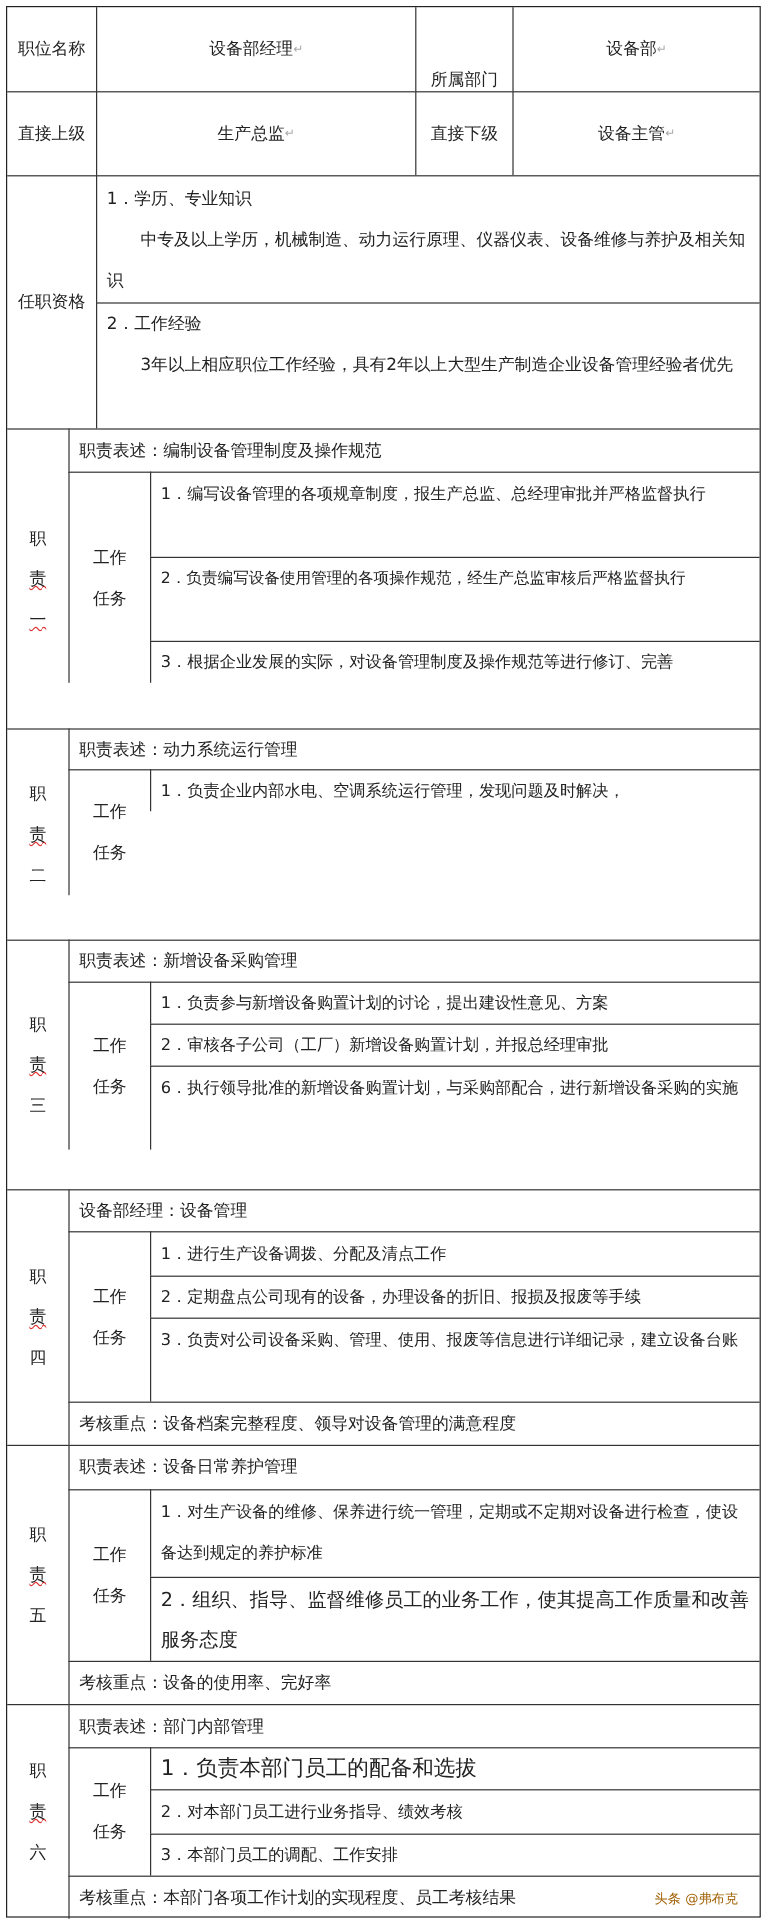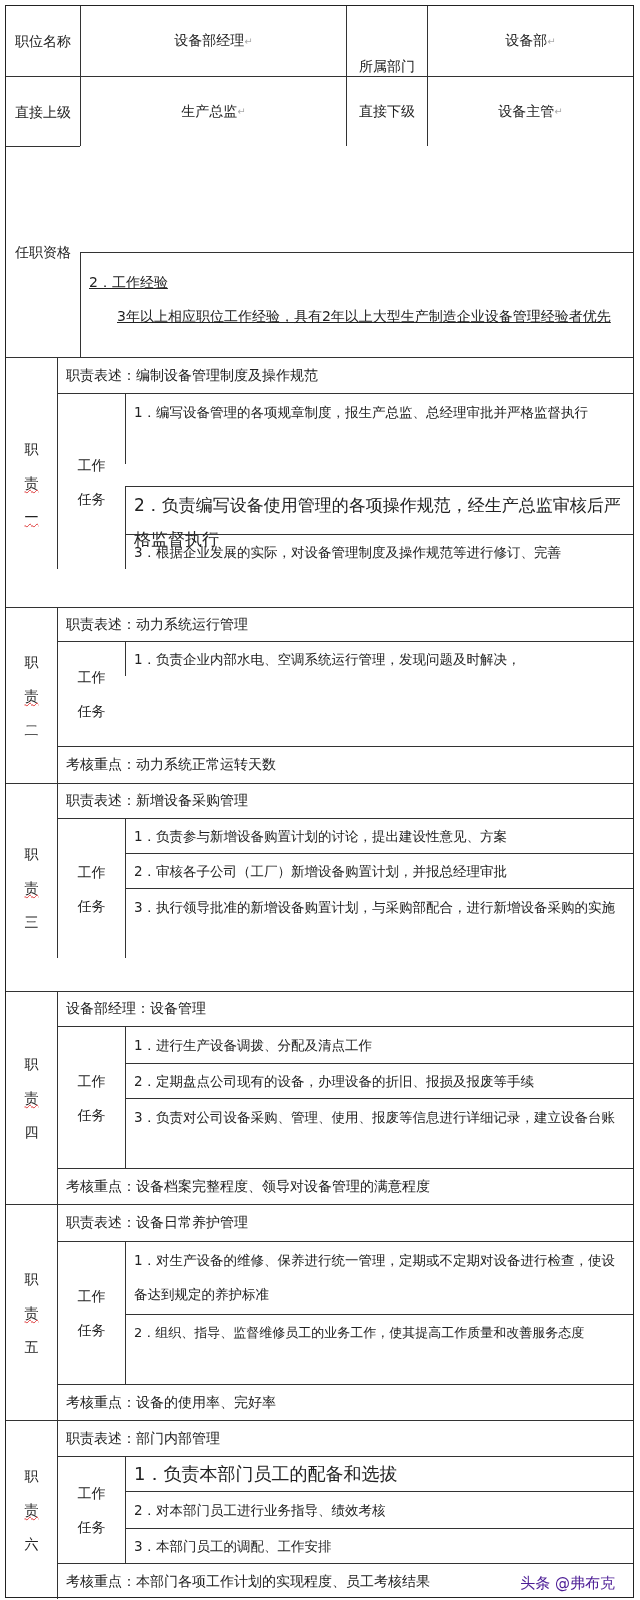--- a/index.html
+++ b/index.html
@@ -10,21 +10,21 @@
   .bl { border-left: 1.5px solid #333; }
   .bt { border-top: 1.5px solid #333; }
   .center { display: flex; align-items: center; justify-content: center; text-align: center; }
   .vcenter { display: flex; align-items: center; }
   .txt { line-height: 34px; }
   .mark { color: #aaa; font-size: 10px; }
   .vert { display: flex; flex-direction: column; align-items: center; justify-content: center; line-height: 34px; }
   .squig { text-decoration: underline wavy #d33; text-decoration-thickness: 1px; }
   .pad { padding-left: 8px; padding-right: 6px; }
   .indent { text-indent: 2em; }
-  .watermark { position: absolute; right: 18px; font-size: 15px; color: #4c1d95; }
+  .watermark { position: absolute; right: 18px; font-size: 11px; color: #a16207; }
 </style>
 </head>
 <body>
 
 <div class="tbl" style="height:1593px;">
 
   <div class="cell center txt" style="left:0;top:0;width:74px;height:70px;padding:0 8px;line-height:32px;">
     <span>职位名称</span>
   </div>
   <div class="cell center bl" style="left:74px;top:0;width:266px;height:70px;">
@@ -50,65 +50,68 @@
     <span>直接下级</span>
   </div>
   <div class="cell center bt bl" style="left:421px;top:70px;width:206px;height:70px;">
     <span>设备主管</span>
       <span class="mark">↵</span>
   </div>
 
   <div class="cell center bt" style="left:0;top:140px;width:74px;height:211px;padding:0 8px;line-height:44px;">
     <span>任职资格</span>
   </div>
-  <div class="cell bt bl pad" style="left:74px;top:246px;width:553px;height:105px;line-height:34px;padding-top:12px;text-decoration:underline;">
+  <div class="cell bt bl pad" style="left:74px;top:140px;width:553px;height:106px;line-height:34px;padding-top:2px;">
+    <div>1．学历、专业知识</div>
+    <div class="indent">中专及以上学历，机械制造、动力运行原理、仪器仪表、设备维修与养护及相关知识</div>
+  </div>
+  <div class="cell bt bl pad" style="left:74px;top:246px;width:553px;height:105px;line-height:34px;padding-top:0px;">
     <div>2．工作经验</div>
     <div class="indent">3年以上相应职位工作经验，具有2年以上大型生产制造企业设备管理经验者优先</div>
   </div>
 
   <div id="duties"></div>
 
 <div class="cell bt vert" style="left: 0px; top: 351px; width: 51px; height: 250px;">
       <span>职</span>
       <span class="squig">责</span>
       <span class="squig">一</span>
     </div>
     <div class="cell bt bl vcenter pad" style="left: 51px; top: 351px; width: 576px; height: 36px;">职责表述：编制设备管理制度及操作规范</div>
     <div class="cell bt bl vert" style="left: 51px; top: 387px; width: 68px; height: 176px;">
       <span>工作</span>
       <span>任务</span>
     </div>
     <div class="cell bt bl pad" style="left: 119px; top: 387px; width: 508px; height: 71px; line-height: 34px; font-size: 13.5px; padding-top: 1px;">1．编写设备管理的各项规章制度，报生产总监、总经理审批并严格监督执行</div>
-    <div class="cell bt bl pad" style="left: 119px; top: 480px; width: 508px; height: 70px; line-height: 34px; font-size: 17px; padding-top: 1px;">2．负责编写设备使用管理的各项操作规范，经生产总监审核后严格监督执行</div>
+    <div class="cell bt bl pad" style="left: 119px; top: 458px; width: 508px; height: 70px; line-height: 34px; font-size: 13px; padding-top: 1px;">2．负责编写设备使用管理的各项操作规范，经生产总监审核后严格监督执行</div>
     <div class="cell bt bl pad vcenter" style="left: 119px; top: 528px; width: 508px; height: 35px; line-height: 34px; font-size: 13.5px;">3．根据企业发展的实际，对设备管理制度及操作规范等进行修订、完善</div>
     <div class="cell bt vert" style="left: 0px; top: 601px; width: 51px; height: 176px;">
       <span>职</span>
       <span class="squig">责</span>
       <span class="">二</span>
     </div>
     <div class="cell bt bl vcenter pad" style="left: 51px; top: 601px; width: 576px; height: 34px;">职责表述：动力系统运行管理</div>
     <div class="cell bt bl vert" style="left: 51px; top: 635px; width: 68px; height: 105px;">
       <span>工作</span>
       <span>任务</span>
     </div>
     <div class="cell bt bl pad vcenter" style="left: 119px; top: 635px; width: 508px; height: 35px; line-height: 34px; font-size: 13.5px;">1．负责企业内部水电、空调系统运行管理，发现问题及时解决，</div>
-    <div class="cell bt bl vcenter pad" style="left: 51px; top: 740px; width: 576px; height: 37px;">考核重点：动力系统正常运转天数</div>
     <div class="cell bt vert" style="left: 0px; top: 777px; width: 51px; height: 208px;">
       <span>职</span>
       <span class="squig">责</span>
       <span class="">三</span>
     </div>
     <div class="cell bt bl vcenter pad" style="left: 51px; top: 777px; width: 576px; height: 35px;">职责表述：新增设备采购管理</div>
     <div class="cell bt bl vert" style="left: 51px; top: 812px; width: 68px; height: 140px;">
       <span>工作</span>
       <span>任务</span>
     </div>
     <div class="cell bt bl pad vcenter" style="left: 119px; top: 812px; width: 508px; height: 35px; line-height: 34px; font-size: 13.5px;">1．负责参与新增设备购置计划的讨论，提出建设性意见、方案</div>
     <div class="cell bt bl pad vcenter" style="left: 119px; top: 847px; width: 508px; height: 35px; line-height: 34px; font-size: 13.5px;">2．审核各子公司（工厂）新增设备购置计划，并报总经理审批</div>
-    <div class="cell bt bl pad" style="left: 119px; top: 882px; width: 508px; height: 70px; line-height: 34px; font-size: 13.5px; padding-top: 1px;">3．执行领导批准的新增设备购置计划，与采购部配合，进行新增设备采购的实施</div>
+    <div class="cell bt bl pad" style="left: 119px; top: 882px; width: 508px; height: 70px; line-height: 34px; font-size: 13.5px; padding-top: 1px;">6．执行领导批准的新增设备购置计划，与采购部配合，进行新增设备采购的实施</div>
     <div class="cell bt vert" style="left: 0px; top: 985px; width: 51px; height: 213px;">
       <span>职</span>
       <span class="squig">责</span>
       <span class="">四</span>
     </div>
     <div class="cell bt bl vcenter pad" style="left: 51px; top: 985px; width: 576px; height: 35px;">设备部经理：设备管理</div>
     <div class="cell bt bl vert" style="left: 51px; top: 1020px; width: 68px; height: 142px;">
       <span>工作</span>
       <span>任务</span>
     </div>
@@ -120,21 +123,21 @@
       <span>职</span>
       <span class="squig">责</span>
       <span class="">五</span>
     </div>
     <div class="cell bt bl vcenter pad" style="left: 51px; top: 1198px; width: 576px; height: 37px;">职责表述：设备日常养护管理</div>
     <div class="cell bt bl vert" style="left: 51px; top: 1235px; width: 68px; height: 143px;">
       <span>工作</span>
       <span>任务</span>
     </div>
     <div class="cell bt bl pad" style="left: 119px; top: 1235px; width: 508px; height: 73px; line-height: 34px; font-size: 13.5px; padding-top: 1px;">1．对生产设备的维修、保养进行统一管理，定期或不定期对设备进行检查，使设备达到规定的养护标准</div>
-    <div class="cell bt bl pad" style="left: 119px; top: 1308px; width: 508px; height: 70px; line-height: 34px; font-size: 13px; padding-top: 1px;">2．组织、指导、监督维修员工的业务工作，使其提高工作质量和改善服务态度</div>
+    <div class="cell bt bl pad" style="left: 119px; top: 1308px; width: 508px; height: 70px; line-height: 34px; font-size: 16px; padding-top: 1px;">2．组织、指导、监督维修员工的业务工作，使其提高工作质量和改善服务态度</div>
     <div class="cell bt bl vcenter pad" style="left: 51px; top: 1378px; width: 576px; height: 36px;">考核重点：设备的使用率、完好率</div>
     <div class="cell bt vert" style="left: 0px; top: 1414px; width: 51px; height: 179px;">
       <span>职</span>
       <span class="squig">责</span>
       <span class="">六</span>
     </div>
     <div class="cell bt bl vcenter pad" style="left: 51px; top: 1414px; width: 576px; height: 36px; text-align: right;">职责表述：部门内部管理</div>
     <div class="cell bt bl vert" style="left: 51px; top: 1450px; width: 68px; height: 107px;">
       <span>工作</span>
       <span>任务</span>

